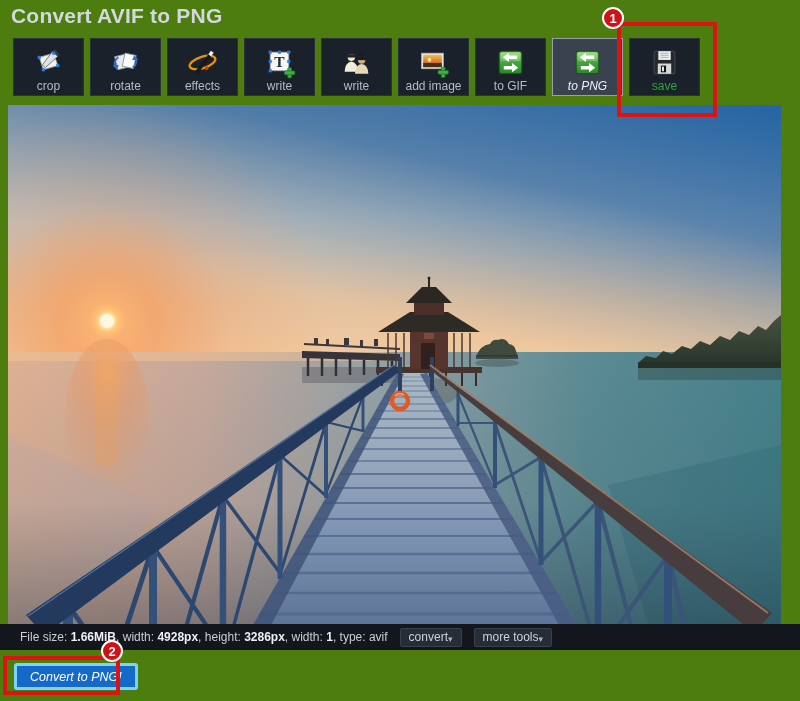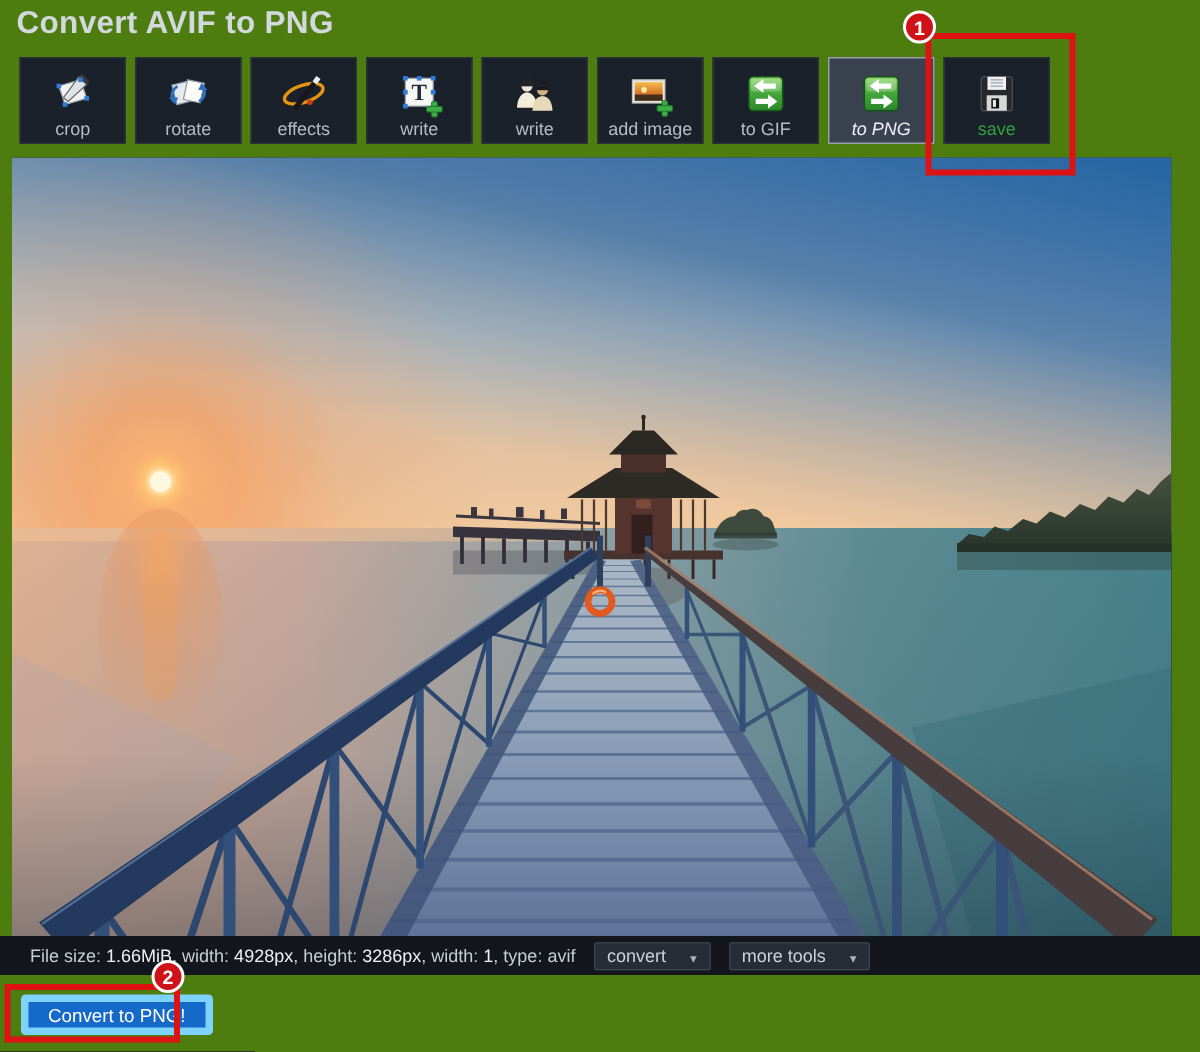--- a/index.html
+++ b/index.html
@@ -16,29 +16,29 @@
   .tool .lbl{font-size:12px;color:#b5bcc5;line-height:12px;}
   .tool.active{background:#3a4250;border:1px solid #97a0ab;}
   .tool.active .lbl{color:#eef1f5;font-style:italic;}
   .lbl.save-lbl{color:#2fa23e;}
   
   .image-wrap{position:absolute;left:8px;top:105px;width:773px;height:520px;background:#10151c;}
   
   .statusbar{position:absolute;left:0;top:624px;width:800px;height:26px;background:#13161c;
              display:flex;align-items:center;padding-left:20px;box-sizing:border-box;
              font-size:12px;color:#c9ced5;white-space:pre;}
-  .statusbar b{color:#eef1f4;font-weight:400;}
+  .statusbar b{color:#eef1f4;font-weight:700;}
   .dd{background:#272d37;border:1px solid #39414d;border-radius:2px;color:#ccd2d9;
       font-size:12px;font-family:"Liberation Sans",sans-serif;padding:1px 8px 2px 8px;
-      margin-left:12px;cursor:pointer;display:inline-flex;align-items:flex-end;gap:16px;}
+      margin-left:12px;cursor:pointer;display:inline-flex;align-items:flex-end;gap:0;}
   .dd .caret{font-size:9px;color:#aab1ba;}
   
   .convert-btn{position:absolute;left:14px;top:663px;height:27px;padding:0 13px;
-      background:#1569c8;border:5px solid #7dd3fc;border-radius:3px;color:#fff;
-      font-size:12.5px;font-family:"Liberation Sans",sans-serif;cursor:pointer;}
+      background:#1569c8;border:3px solid #7dd3fc;border-radius:3px;color:#fff;
+      font-size:12.5px;font-family:"Liberation Sans",sans-serif;cursor:pointer;font-style:italic;}
   
   .anno{position:absolute;border:4px solid #de1212;box-sizing:border-box;z-index:40;pointer-events:none;}
   .anno1{left:617px;top:22px;width:100px;height:95px;}
   .anno2{left:3px;top:656px;width:117px;height:39px;}
   .badge{position:absolute;width:22px;height:22px;border-radius:50%;background:#cf1118;
          border:2px solid #fff;box-sizing:border-box;color:#fff;font-size:13px;font-weight:700;
          display:flex;align-items:center;justify-content:center;z-index:41;}
   .badge1{left:602px;top:7px;}
   .badge2{left:101px;top:640px;}
 </style>

